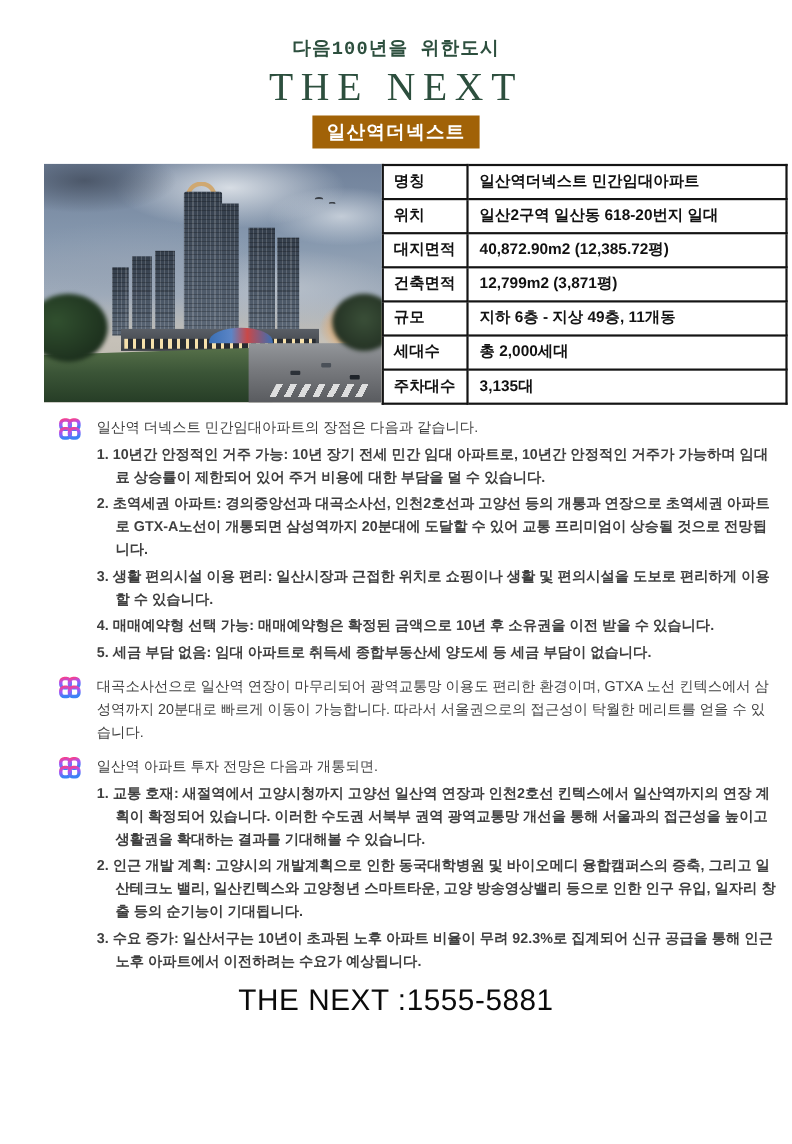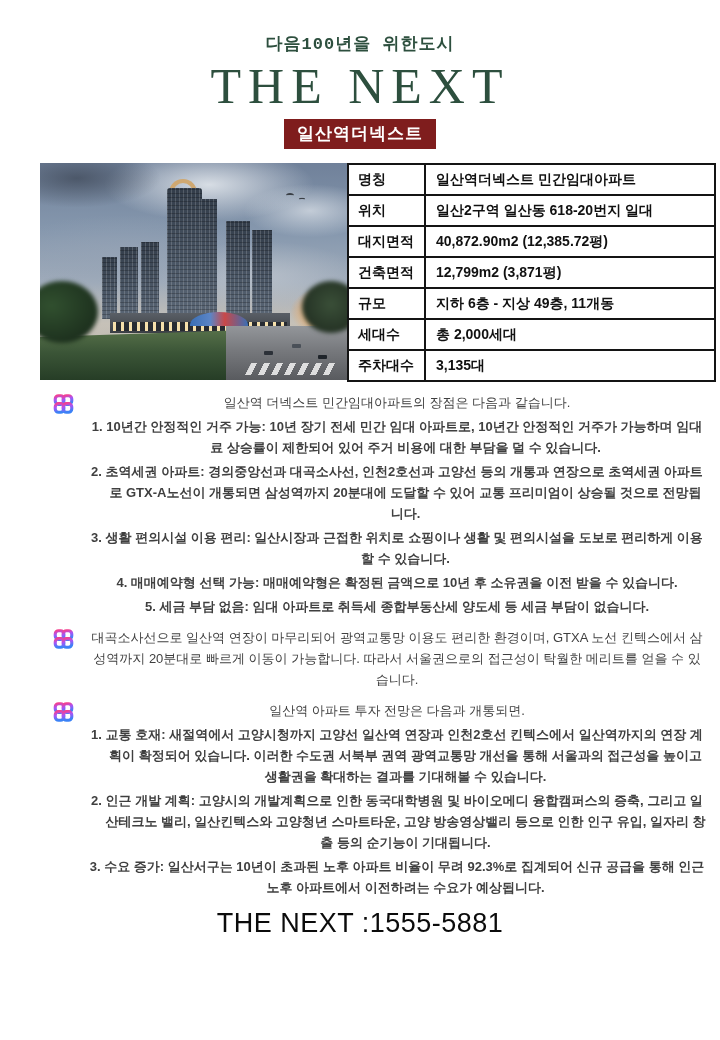--- a/index.html
+++ b/index.html
@@ -12,26 +12,26 @@
     color: #3f3f3f;
   }
 
   
   .header { text-align: center; padding-top: 32px; }
   .tagline {
     font-size: 17px; font-weight: bold; color: #2d4f3e; letter-spacing: 1px; font-family: Liberation Mono, monospace;
   }
   .main-title {
     font-family: "Liberation Serif", serif;
-    font-size: 50px; line-height: 1.02; color: #2d4f3e;
+    font-size: 36px; line-height: 1.02; color: #2d4f3e;
     letter-spacing: 7px; margin-top: 6px;
   }
   .badge {
     display: inline-block; margin-top: 7px;
-    background: #7f1d1d; color: #ffffff;
+    background: #a16207; color: #ffffff;
     font-size: 17px; font-weight: bold; letter-spacing: 1px;
     padding: 3px 13px 4px 13px;
   }
 
   
   .hero { display: flex; margin: 14px 4px 0 40px; width: 604px; }
 
   .scene {
     position: relative; width: 307px; height: 217px; overflow: hidden;
     background: linear-gradient(180deg, #70819a 0%, #8698ae 32%, #9fabba 55%, #c6c1b8 74%, #b7b3aa 100%);
@@ -102,21 +102,21 @@
     height: 31px; font-size: 14px; font-weight: bold; color: #111;
     padding: 0 10px; vertical-align: middle; white-space: nowrap; overflow: hidden;
   }
   .info-table td.cell-label { width: 77px; padding: 0 9px;
     text-align: justify; text-align-last: justify; }
 
   
   .section { display: flex; margin: 10px 14px 0 52px; }
   .section-icon { width: 23px; height: 22px; flex: none; margin-top: 1px; }
   .section-body { flex: 1; margin-left: 13px; max-width: 622px; }
-  .intro, .para, .num-list li { font-size: 13px; line-height: 21px; color: #3f3f3f; text-align: center; }
+  .intro, .para, .num-list li { font-size: 13px; line-height: 21px; color: #3f3f3f; }
   .para { margin: 0 0 0 0; }
   .num-list { list-style: none; counter-reset: li; margin: 3px 0 0 0; padding: 0; font-weight: bold; }
   .num-list li { counter-increment: li; padding-left: 17px; text-indent: -17px; margin-top: 3px; }
   .num-list li::before { content: counter(li) ". "; }
 
   
   .footer { text-align: center; margin-top: 10px;
     font-size: 27px; letter-spacing: 0.5px; color: #0b0b0b; }
 </style>
 </head>

